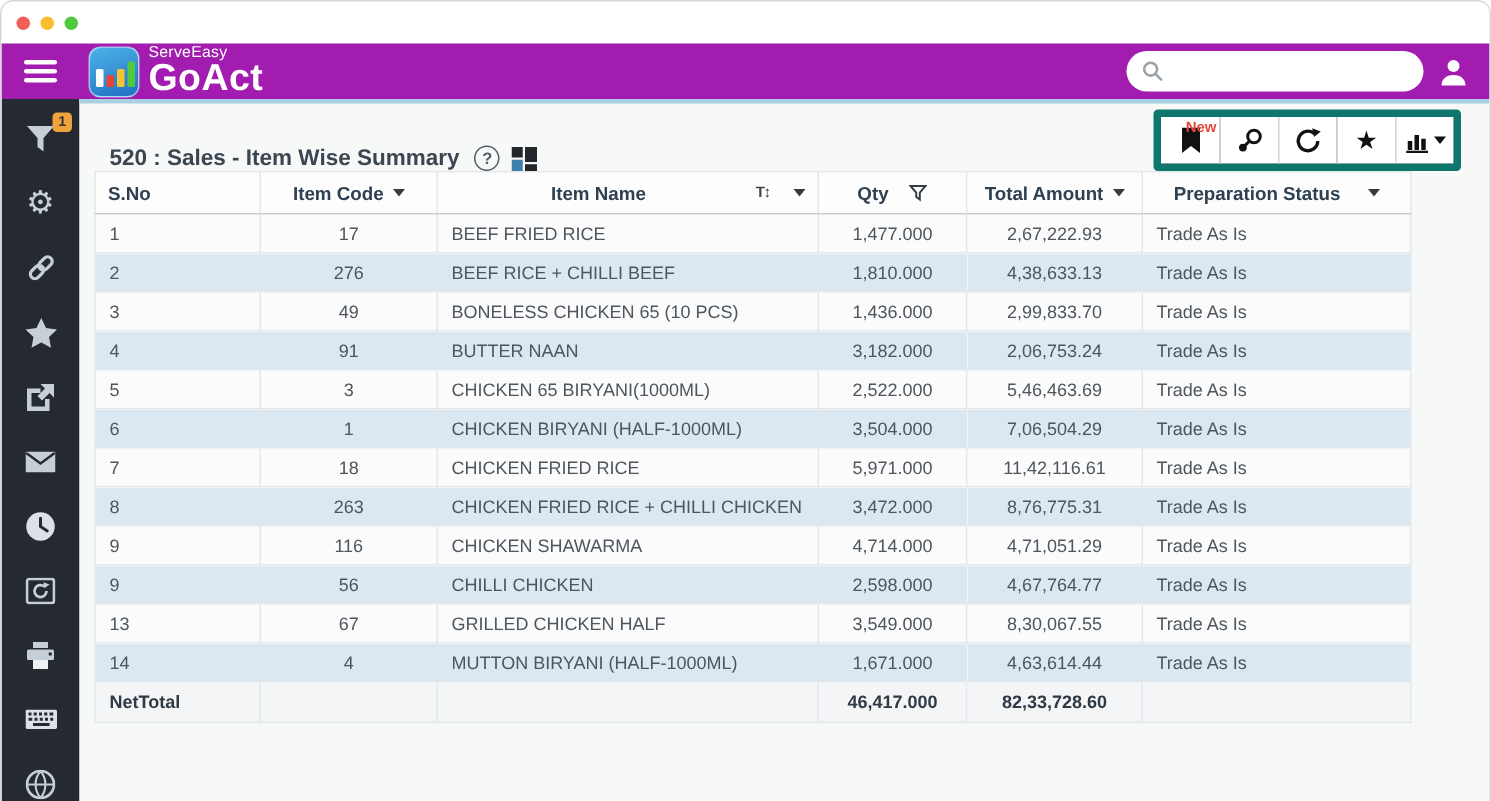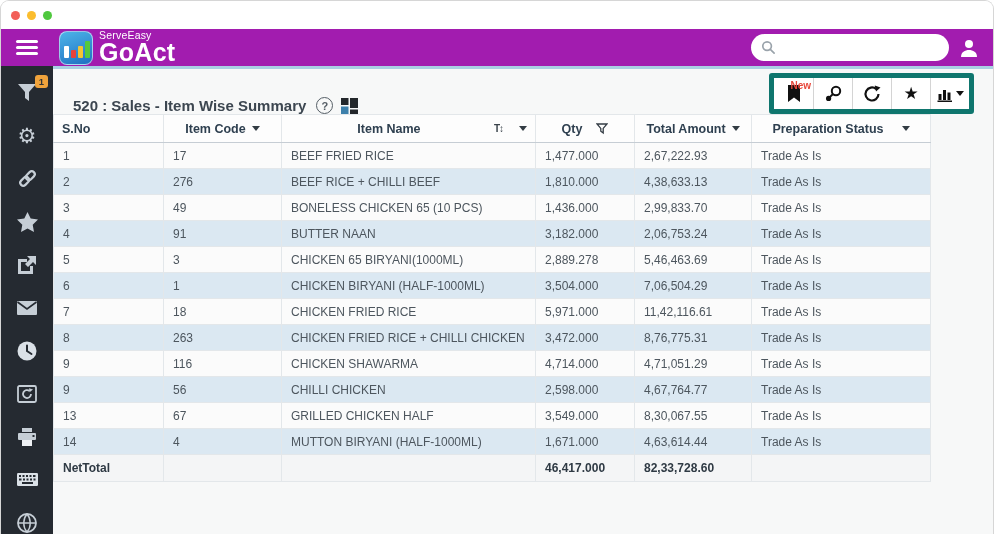--- a/index.html
+++ b/index.html
@@ -48,26 +48,26 @@
   .report-head .spacer { flex:1; }
 
   .toolbar { display:flex; border:5px solid #0f766e; border-radius:3px; background:#0f172a; overflow:visible; }
   .tool-btn { width:39px; height:31px; display:flex; align-items:center; justify-content:center; cursor:pointer; position:relative; background:#fff; }
   .tool-btn + .tool-btn { border-left:1px solid #d4d4d4; }
   .new-flag { position:absolute; top:2px; right:2px; color:#e8473b; font-size:10px; font-weight:bold; }
   .star-glyph { font-size:17px; color:#111; line-height:1; }
   .caret { width:0; height:0; border-left:4px solid transparent; border-right:4px solid transparent; border-top:5px solid #111; display:inline-block; margin-left:3px; }
 
   
-  table.report { border-collapse:collapse; table-layout:fixed; background:#fff; border:1px solid #d7dce0; font-size:12px; color:#4d565e; }
+  table.report { border-collapse:collapse; table-layout:fixed; margin-left:10px; background:#fff; border:1px solid #d7dce0; font-size:12px; color:#4d565e; }
   .report th, .report td { border:1px solid #e3e7ea; overflow:hidden; white-space:nowrap; }
   .report thead th { height:28px; background:#fdfdfd; font-size:12.5px; font-weight:bold; color:#2f4050; border-bottom:1px solid #c6cdd4; padding:0 8px; }
   .report tbody td { height:26px; padding:0 9px; background:#fbfbfb; }
   .report tbody tr:nth-child(even) td { background:#dbe8f2; }
-  .report td.num { text-align:left; }
+  .report td.num { text-align:center; }
   .report tfoot td { height:27px; background:#f4f5f6; border-top:1px solid #c9d0d6; font-weight:bold; color:#2f3a44; padding:0 9px; }
   .th-flex { display:flex; align-items:center; justify-content:center; gap:6px; }
   .th-flex.left { justify-content:flex-start; }
   .hdr-caret { width:0; height:0; border-left:4.5px solid transparent; border-right:4.5px solid transparent; border-top:5.5px solid #333c44; display:inline-block; }
   .tsort { font-size:10px; font-weight:bold; color:#3a434b; letter-spacing:-1px; }
   .gap-grow { flex:1; }
 </style>
 </head>
 <body>
 
@@ -329,21 +329,21 @@
     <td class="num">91</td>
     <td>BUTTER NAAN</td>
     <td class="num">3,182.000</td>
     <td class="num">2,06,753.24</td>
     <td>Trade As Is</td>
   </tr>
             <tr>
     <td>5</td>
     <td class="num">3</td>
     <td>CHICKEN 65 BIRYANI(1000ML)</td>
-    <td class="num">2,889.278</td>
+    <td class="num">2,522.000</td>
     <td class="num">5,46,463.69</td>
     <td>Trade As Is</td>
   </tr>
             <tr>
     <td>6</td>
     <td class="num">1</td>
     <td>CHICKEN BIRYANI (HALF-1000ML)</td>
     <td class="num">3,504.000</td>
     <td class="num">7,06,504.29</td>
     <td>Trade As Is</td>

